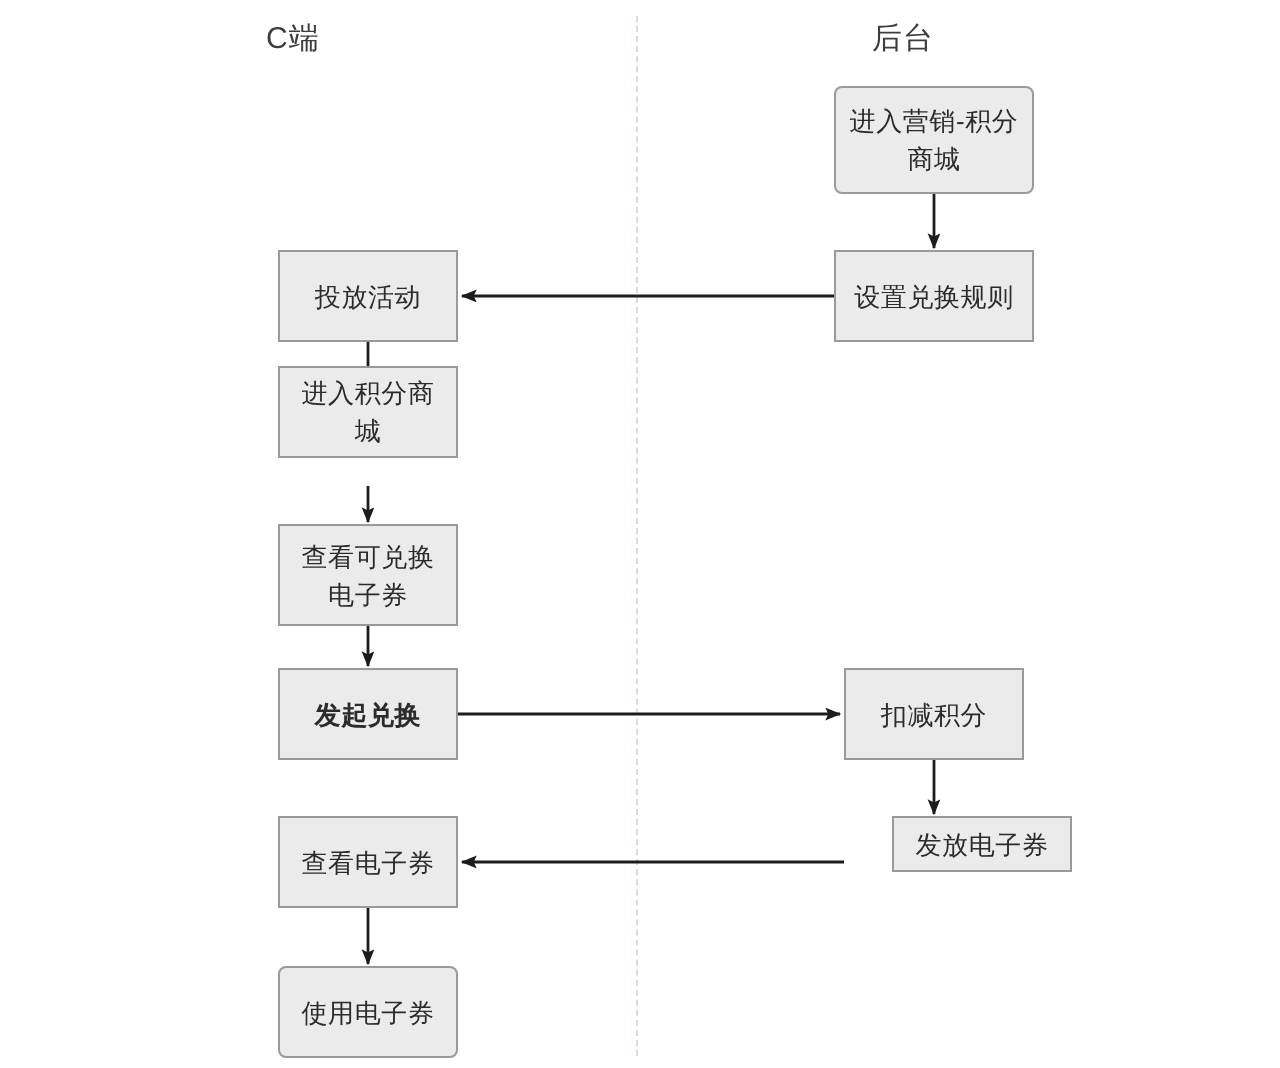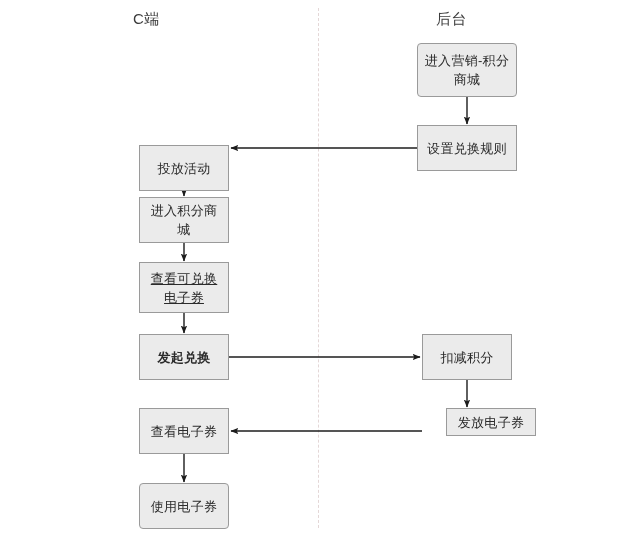--- a/index.html
+++ b/index.html
@@ -103,29 +103,29 @@
   </svg>
 
   <div class="node rounded" style="left:417px; top:43px; width:100px; height:54px;">
     <span class="node-text">进入营销-积分商城</span>
   </div>
 
   <div class="node" style="left:417px; top:125px; width:100px; height:46px;">
     <span class="node-text">设置兑换规则</span>
   </div>
 
-  <div class="node" style="left:139px; top:125px; width:90px; height:46px;margin-top:20px;">
+  <div class="node" style="left:139px; top:125px; width:90px; height:46px;">
     <span class="node-text">投放活动</span>
   </div>
 
-  <div class="node" style="left:139px; top:197px; width:90px; height:46px;">
+  <div class="node" style="left:139px; top:183px; width:90px; height:46px;">
     <span class="node-text">进入积分商城</span>
   </div>
 
-  <div class="node" style="left:139px; top:262px; width:90px; height:51px;text-decoration:underline;">
+  <div class="node" style="left:139px; top:262px; width:90px; height:51px;">
     <span class="node-text">查看可兑换电子券</span>
   </div>
 
   <div class="node" style="left:139px; top:334px; width:90px; height:46px;font-weight:bold;">
     <span class="node-text">发起兑换</span>
   </div>
 
   <div class="node" style="left:422px; top:334px; width:90px; height:46px;">
     <span class="node-text">扣减积分</span>
   </div>

